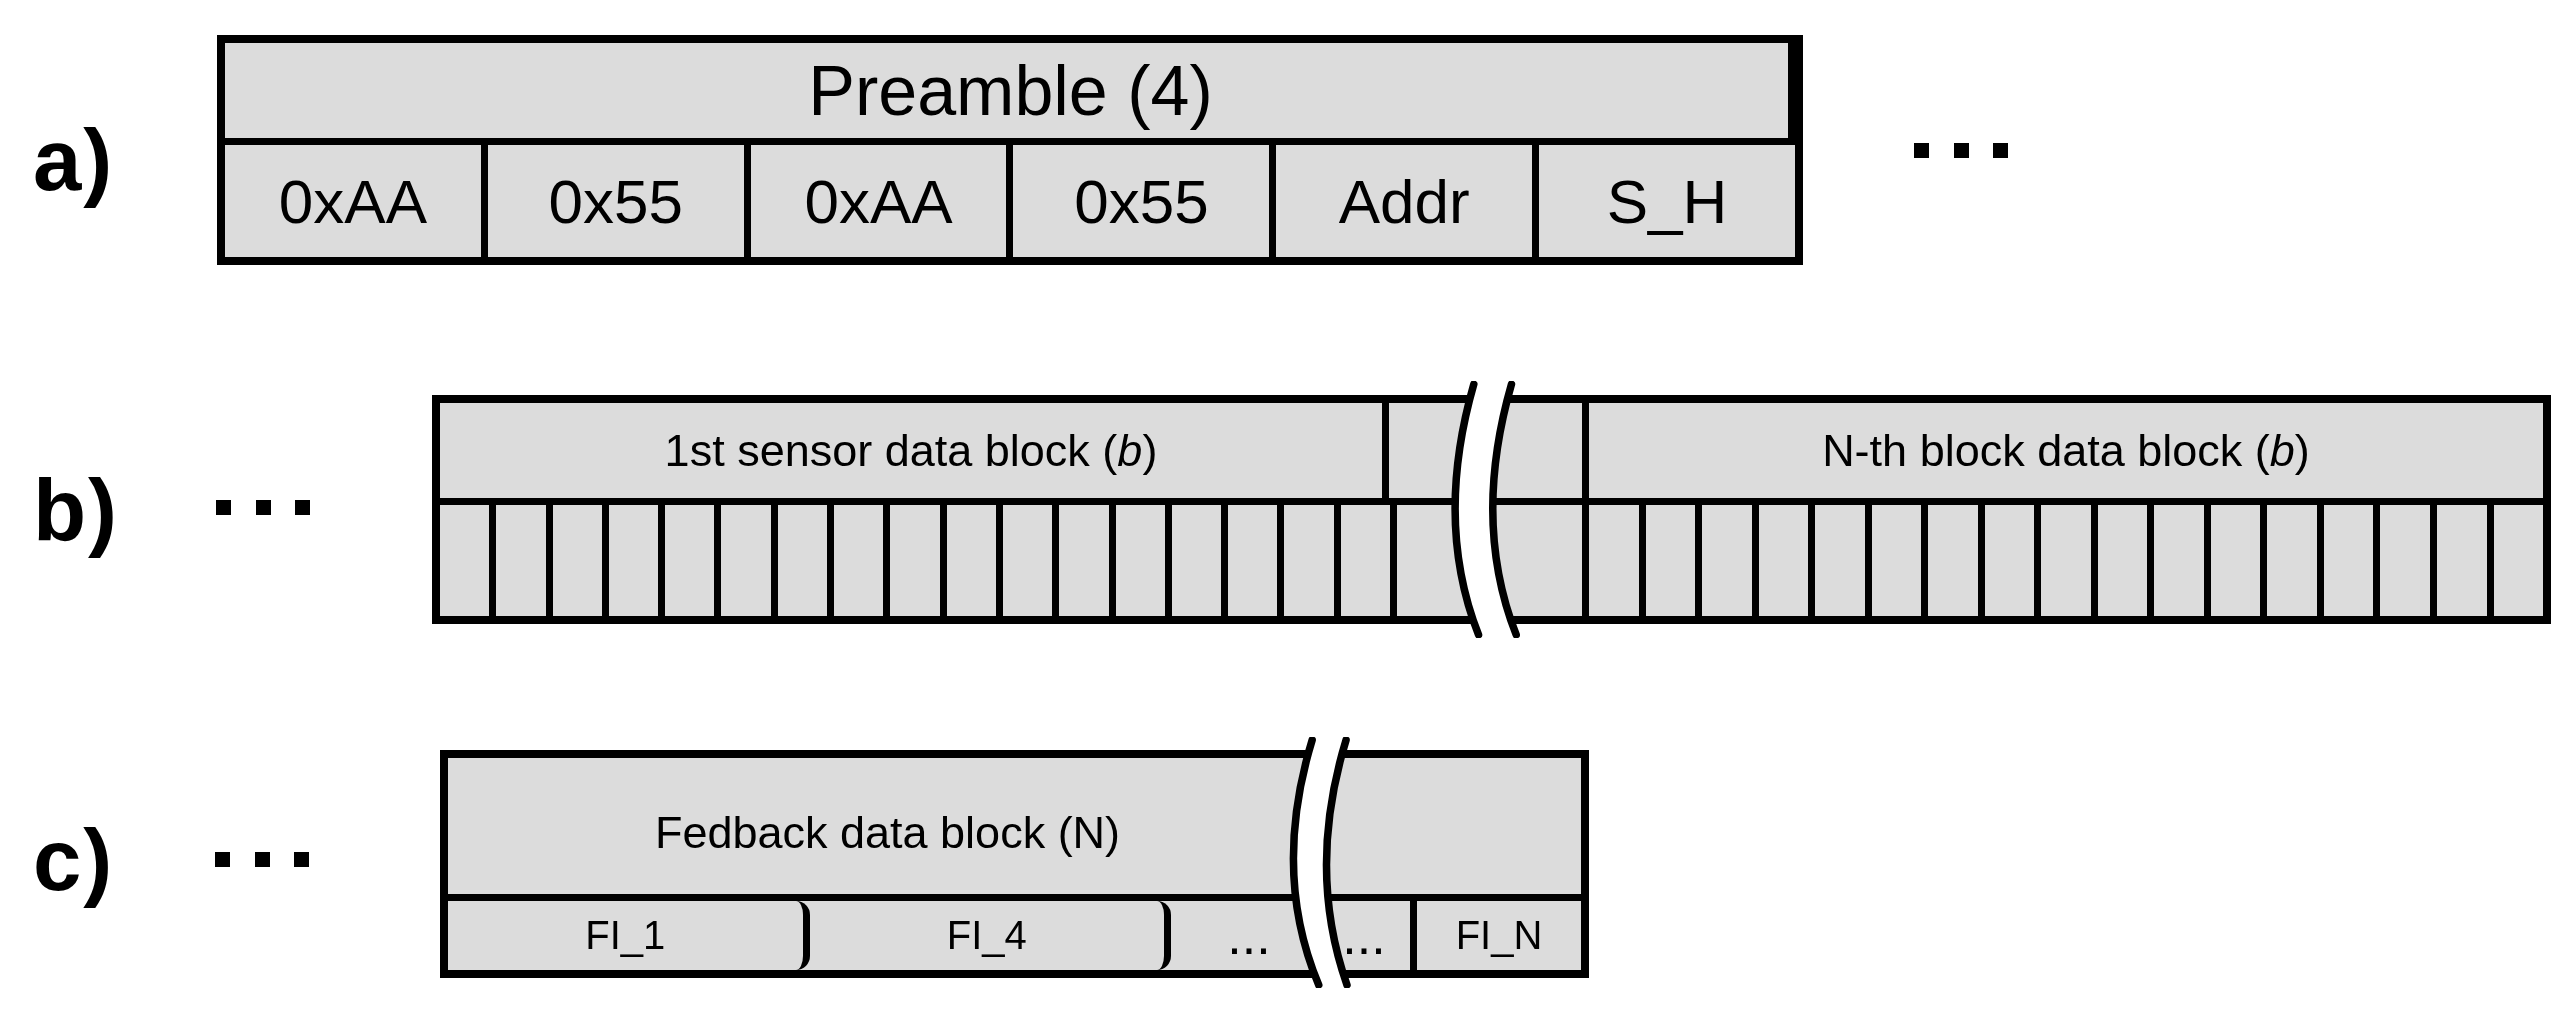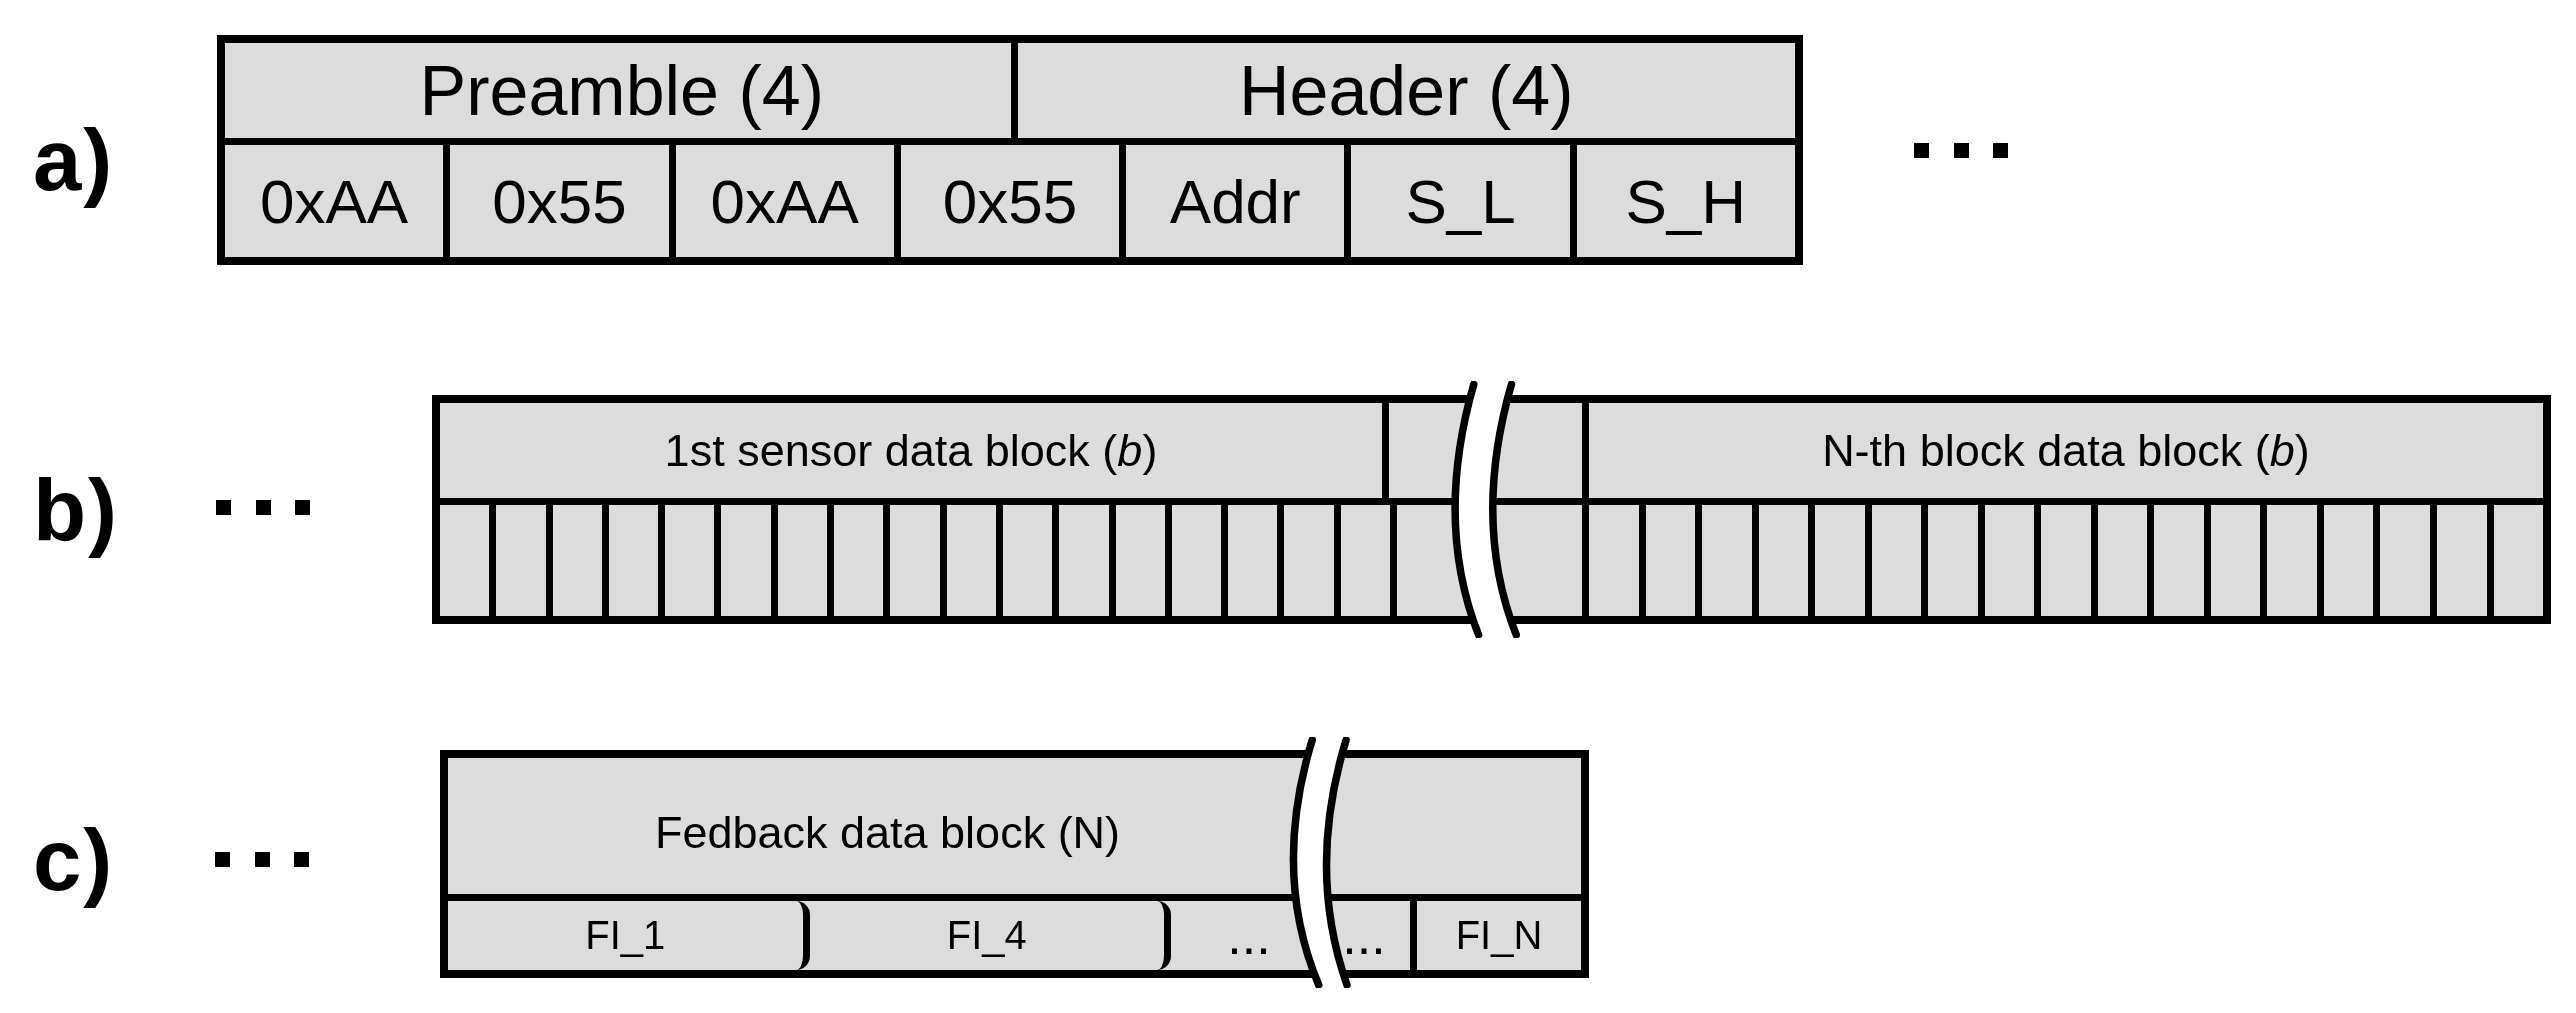--- a/index.html
+++ b/index.html
@@ -58,29 +58,27 @@
 </head>
 <body>
 
 <div class="canvas">
 
   <div class="rlabel" style="top:114px">a)</div>
 
   <div class="frag bt bb bl br" style="left:217px; top:35px; width:1586px; height:230px;">
     <div class="hdr h108">
       <div class="htitle fs74 divr" style="flex:1 1 0;margin-left:8px;">Preamble (4)</div>
-      <div class="htitle fs74" style="flex:1 1 0;">Header (4)</div>
     </div>
     <div class="cells">
       <div class="cell divr">0xAA</div>
       <div class="cell divr">0x55</div>
       <div class="cell divr">0xAA</div>
       <div class="cell divr">0x55</div>
       <div class="cell divr">Addr</div>
-      <div class="cell divr">S_L</div>
       <div class="cell">S_H</div>
     </div>
   </div>
 
   <div class="sqdots" style="left:1914px; top:143px;">
       <span class="sq"></span>
       <span class="sq"></span>
       <span class="sq"></span>
     </div>
 

